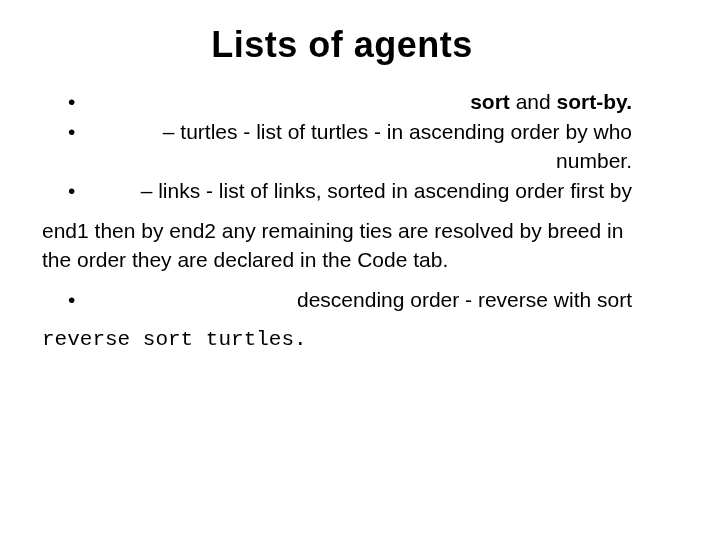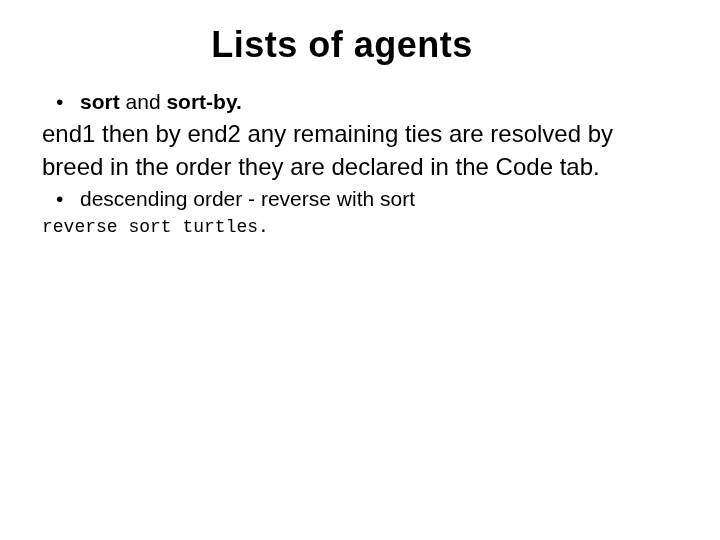--- a/index.html
+++ b/index.html
@@ -19,59 +19,62 @@
   }
   .title {
     text-align: center;
     font-weight: bold;
     font-size: 36px;
     margin: 6px 0 22px 0;
     letter-spacing: 0.5px;
   }
   ul.bullets {
     list-style: none;
-    margin: 0;
+    margin: 12px;
     padding: 0 0 0 12px;
     font-size: 21px;
     line-height: 1.35;
+    text-align: right;
   }
   ul.bullets li {
     position: relative;
     padding-left: 28px;
     margin: 0 0 2px 0;
   }
   ul.bullets li::before {
     content: "•";
     position: absolute;
     left: 4px;
     top: 0;
     font-size: 21px;
   }
   .cont {
     padding-left: 2px;
-    font-size: 24px;
+    font-size: 21px;
     line-height: 1.35;
     margin: 0 0 2px 0;
   }
   .mono {
     font-family: "Courier New", Courier, monospace;
-    font-size: 18px;
+    font-size: 21px;
     line-height: 1.35;
   }
   b { font-weight: bold; }
 </style>
 </head>
 <body>
 
 <div class="slide">
   <div class="title">Lists of agents</div>
 
   <ul class="bullets">
     <li>
       <b>sort</b><span> and </span><b>sort-by.</b>
     </li>
+    <li>– turtles - list of turtles - in ascending order by who number.</li>
+    <li>– links - list of links, sorted in ascending order first by</li>
   </ul>
   <div class="cont"> end1 then by end2 any remaining ties are resolved by breed in the order they are declared in the Code tab.</div>
   <ul class="bullets">
     <li>descending order - reverse with sort</li>
   </ul>
   <div class="cont mono"> reverse sort turtles.</div>
 </div>
 
 </body></html>

